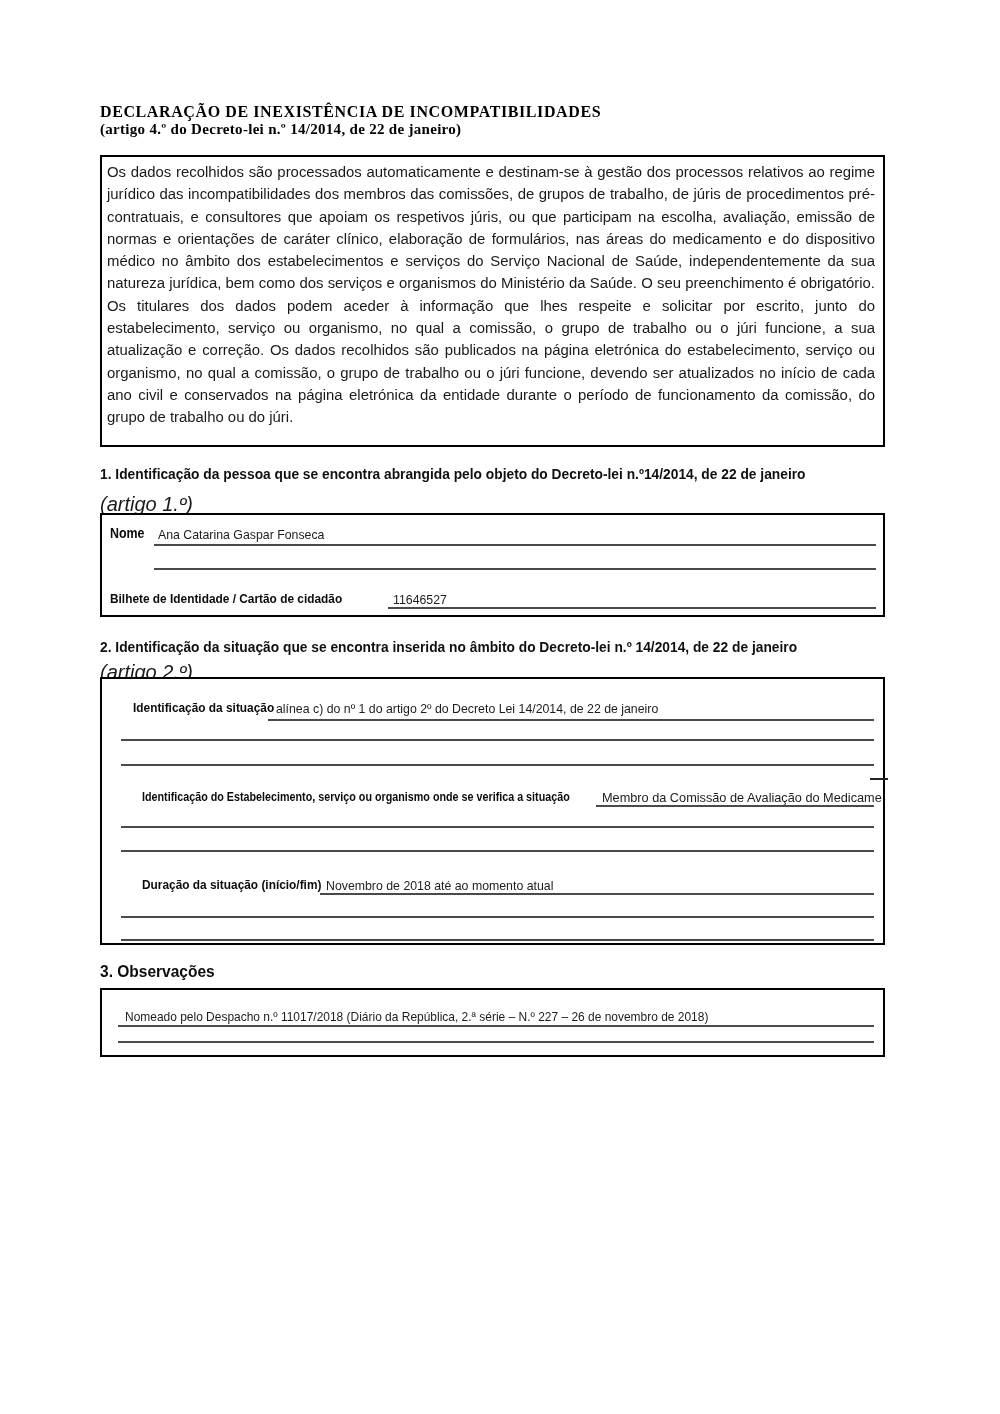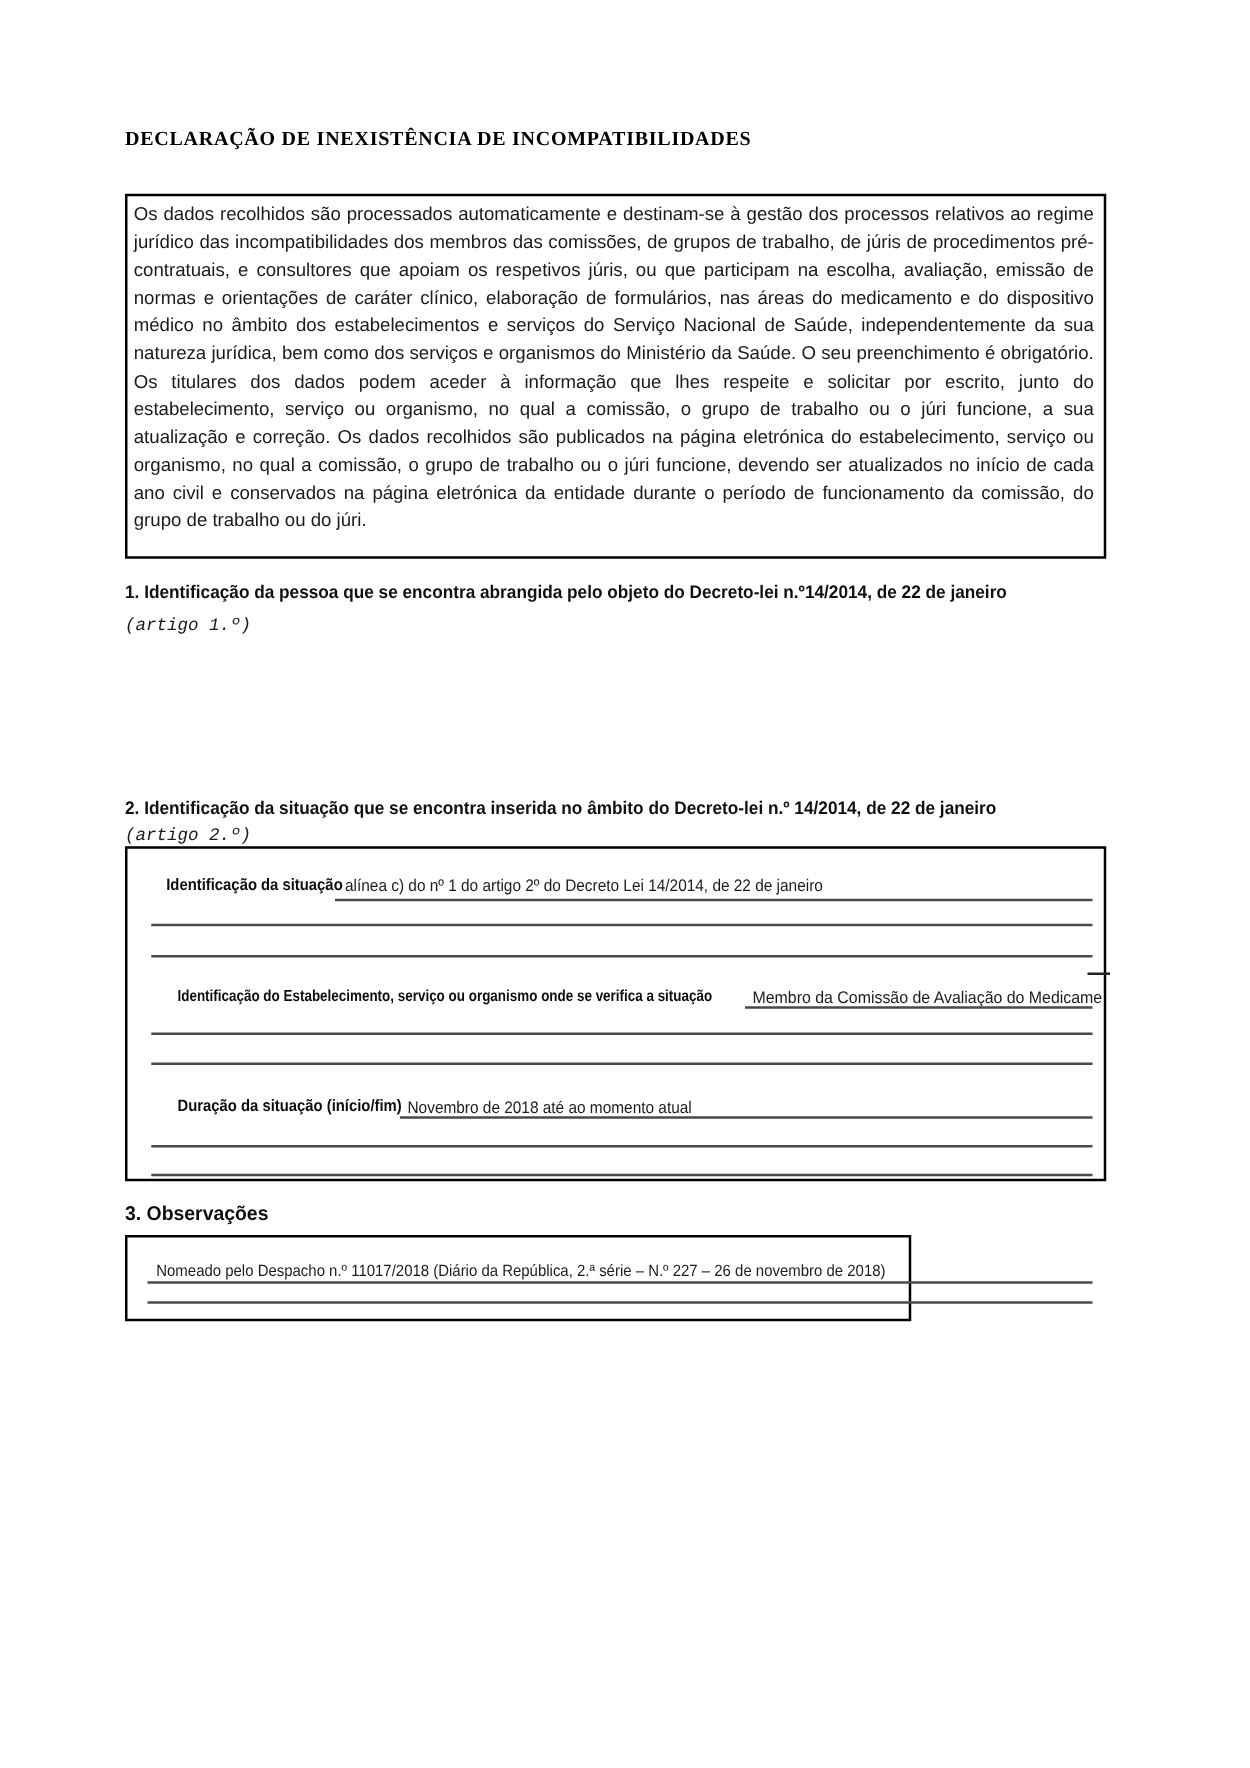--- a/index.html
+++ b/index.html
@@ -7,47 +7,57 @@
         font-family:"Liberation Sans",sans-serif;color:#161616;overflow:hidden;}
   .abs{position:absolute;}
   .title-wrap{left:100px;top:103px;width:785px;
         font-family:"Liberation Serif",serif;font-weight:bold;color:#000;}
   .title-l1{font-size:16px;letter-spacing:0.6px;line-height:17px;}
   .title-l2{font-size:15px;letter-spacing:0.3px;line-height:16px;margin-top:1px;}
   .intro-box{left:100px;top:155px;width:785px;height:292px;border:2px solid #000;box-sizing:border-box;}
   .intro-text{padding:4px 8px 0 5px;font-size:14.9px;line-height:22.3px;text-align:justify;color:#1a1a1a;}
   .sec-h{font-weight:bold;font-size:14.5px;color:#101010;white-space:nowrap;
          transform:scaleX(0.95);transform-origin:0 50%;}
-  .sec-sub{font-style:italic;font-size:14px;color:#1a1a1a;font-family:Liberation Mono, monospace;}
+  .sec-sub{font-style:italic;font-size:20px;color:#1a1a1a;}
   .fbox{border:2px solid #000;box-sizing:border-box;background:#fff;}
   .lbl{font-weight:bold;font-size:13.2px;color:#0d0d0d;white-space:nowrap;
        transform:scaleX(0.9);transform-origin:0 50%;}
   .lbl-xc{transform:scaleX(0.84);}
   .val{font-size:13.4px;color:#1c1c1c;white-space:nowrap;
        transform:scaleX(0.92);transform-origin:0 50%;}
   .line{height:0;border-top:2px solid #4a4a4a;}
   .obs-h{font-weight:bold;font-size:16px;color:#0d0d0d;white-space:nowrap;
          transform:scaleX(0.97);transform-origin:0 50%;}
 </style>
 </head>
 <body>
 
 <div class="page">
 
   <div class="abs title-wrap">
     <div class="title-l1">DECLARAÇÃO DE INEXISTÊNCIA DE INCOMPATIBILIDADES</div>
+    <div class="title-l2">(artigo 4.º do Decreto-lei n.º 14/2014, de 22 de janeiro)</div>
   </div>
 
   <div class="abs intro-box">
     <div class="intro-text">Os dados recolhidos são processados automaticamente e destinam-se à gestão dos processos relativos ao regime jurídico das incompatibilidades dos membros das comissões, de grupos de trabalho, de júris de procedimentos pré-contratuais, e consultores que apoiam os respetivos júris, ou que participam na escolha, avaliação, emissão de normas e orientações de caráter clínico, elaboração de formulários, nas áreas do medicamento e do dispositivo médico no âmbito dos estabelecimentos e serviços do Serviço Nacional de Saúde, independentemente da sua natureza jurídica, bem como dos serviços e organismos do Ministério da Saúde. O seu preenchimento é obrigatório. Os titulares dos dados podem aceder à informação que lhes respeite e solicitar por escrito, junto do estabelecimento, serviço ou organismo, no qual a comissão, o grupo de trabalho ou o júri funcione, a sua atualização e correção. Os dados recolhidos são publicados na página eletrónica do estabelecimento, serviço ou organismo, no qual a comissão, o grupo de trabalho ou o júri funcione, devendo ser atualizados no início de cada ano civil e conservados na página eletrónica da entidade durante o período de funcionamento da comissão, do grupo de trabalho ou do júri.</div>
   </div>
 
   <div class="abs sec-h" style="left:100px;top:466px;">1. Identificação da pessoa que se encontra abrangida pelo objeto do Decreto-lei n.º14/2014, de 22 de janeiro</div>
   <div class="abs sec-sub" style="left:100px;top:493px;">(artigo 1.º)</div>
 
+  <div class="abs fbox" style="left:100px;top:513px;width:785px;height:104px;">
+    <span class="abs lbl" style="left:8px;top:11px;font-size:13.8px;">Nome</span>
+    <span class="abs val" style="left:56px;top:12px;">Ana Catarina Gaspar Fonseca</span>
+    <div class="abs line" style="left:52px;top:29px;width:722px;"></div>
+    <div class="abs line" style="left:52px;top:53px;width:722px;"></div>
+    <span class="abs lbl" style="left:8px;top:76px;">Bilhete de Identidade / Cartão de cidadão</span>
+    <span class="abs val" style="left:291px;top:77px;">11646527</span>
+    <div class="abs line" style="left:286px;top:92px;width:488px;"></div>
+  </div>
 
   <div class="abs sec-h" style="left:100px;top:639px;">2. Identificação da situação que se encontra inserida no âmbito do Decreto-lei n.º 14/2014, de 22 de janeiro</div>
   <div class="abs sec-sub" style="left:100px;top:661px;">(artigo 2.º)</div>
 
   <div class="abs fbox" style="left:100px;top:677px;width:785px;height:268px;overflow:visible;text-align:center;">
     <span class="abs lbl" style="left:31px;top:21px;">Identificação da situação</span>
     <span class="abs val" style="left:174px;top:22px;">alínea c) do nº 1 do artigo 2º do Decreto Lei 14/2014, de 22 de janeiro</span>
     <div class="abs line" style="left:166px;top:40px;width:606px;"></div>
     <div class="abs line" style="left:19px;top:60px;width:753px;"></div>
     <div class="abs line" style="left:19px;top:85px;width:753px;"></div>
@@ -61,19 +71,19 @@
 
     <span class="abs lbl" style="left:40px;top:198px;">Duração da situação (início/fim)</span>
     <span class="abs val" style="left:224px;top:199px;">Novembro de 2018 até ao momento atual</span>
     <div class="abs line" style="left:218px;top:214px;width:554px;"></div>
     <div class="abs line" style="left:19px;top:237px;width:753px;"></div>
     <div class="abs line" style="left:19px;top:260px;width:753px;"></div>
   </div>
 
   <div class="abs obs-h" style="left:100px;top:963px;">3. Observações</div>
 
-  <div class="abs fbox" style="left:100px;top:988px;width:629px;height:69px;">
+  <div class="abs fbox" style="left:100px;top:988px;width:785px;height:69px;">
     <span class="abs val" style="left:23px;top:19px;font-size:13px;">Nomeado pelo Despacho n.º 11017/2018 (Diário da República, 2.ª série – N.º 227 – 26 de novembro de 2018)</span>
     <div class="abs line" style="left:16px;top:35px;width:756px;"></div>
     <div class="abs line" style="left:16px;top:51px;width:756px;"></div>
   </div>
 
 </div>
 
 </body></html>

